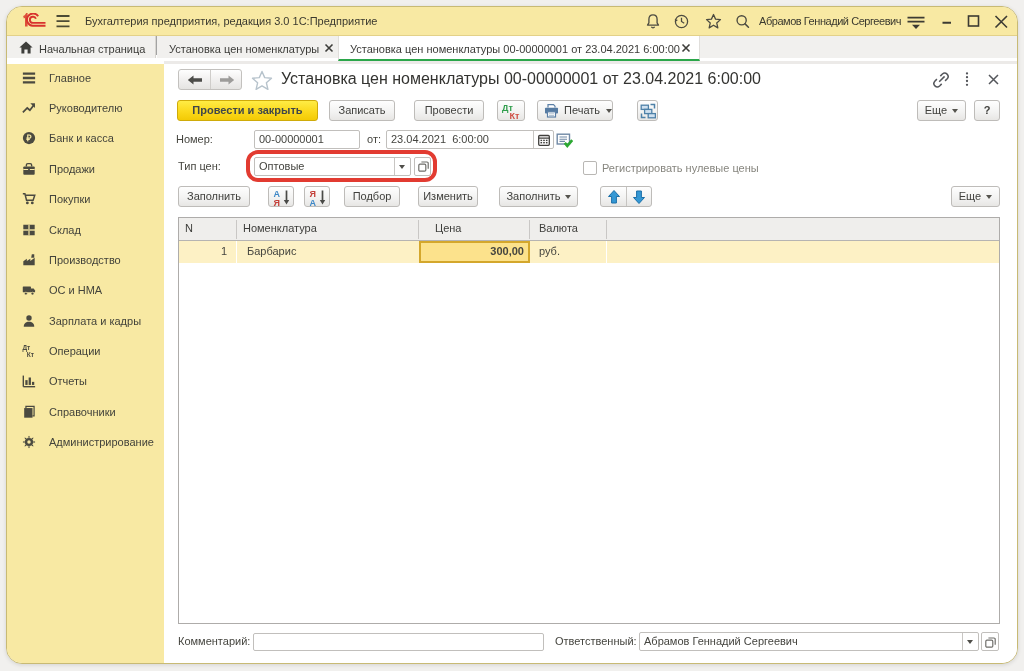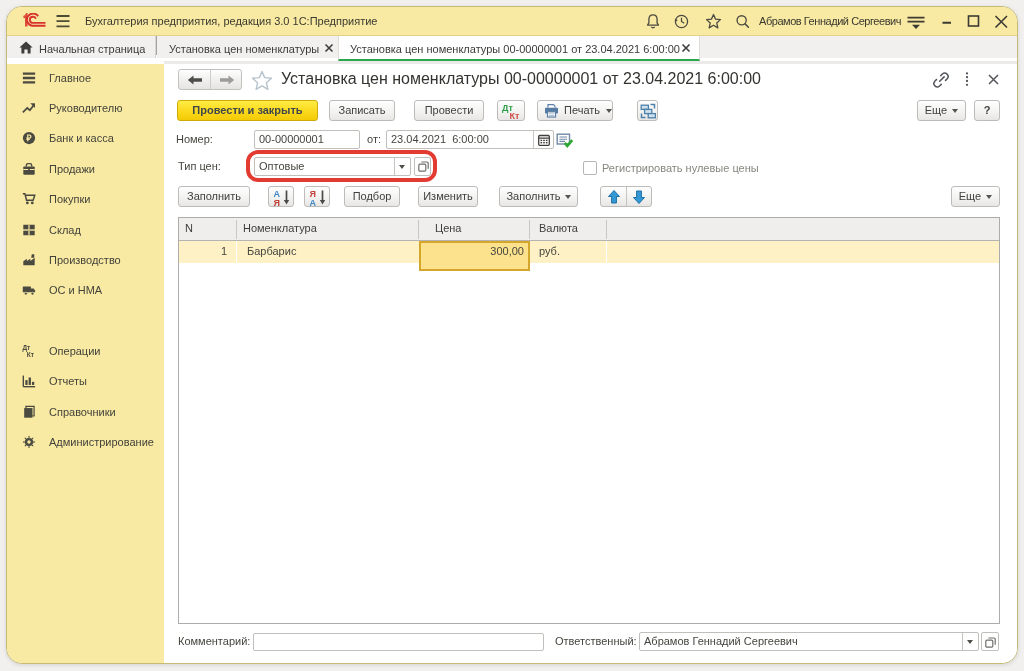--- a/index.html
+++ b/index.html
@@ -134,20 +134,27 @@
       </div>
     <div class="sitem" style="top:211.5px">
         <svg width="18" height="16" viewBox="0 0 18 16">
           <rect x="1" y="3.5" width="10.5" height="7.5" rx="0.8" fill="#4b4a40"></rect>
           <path d="M11.5,6 L15,6 L16.8,8.5 L16.8,11 L11.5,11 Z" fill="#4b4a40"></path>
           <circle cx="5" cy="12.6" r="1.8" fill="#4b4a40" stroke="#f8e9a3" stroke-width="0.8"></circle>
           <circle cx="13.5" cy="12.6" r="1.8" fill="#4b4a40" stroke="#f8e9a3" stroke-width="0.8"></circle>
         </svg>
         <span class="t">ОС и НМА</span>
       </div>
+    <div class="sitem" style="top:242.5px">
+        <svg width="16" height="16" viewBox="0 0 16 16">
+          <circle cx="8" cy="4.6" r="3.1" fill="#4b4a40"></circle>
+          <path d="M2,14.5 C2,10.8 4.5,8.8 8,8.8 C11.5,8.8 14,10.8 14,14.5 Z" fill="#4b4a40"></path>
+        </svg>
+        <span class="t">Зарплата и кадры</span>
+      </div>
     <div class="sitem" style="top:272.5px">
         <svg width="18" height="17" viewBox="0 0 16 15">
           <text x="0.5" y="6.5" font-size="7.5" font-weight="bold" fill="#4b4a40" font-family="Liberation Sans">Дт</text>
           <text x="5.5" y="14.5" font-size="7.5" font-weight="bold" fill="#4b4a40" font-family="Liberation Sans">Кт</text>
         </svg>
         <span class="t">Операции</span>
       </div>
     <div class="sitem" style="top:302.5px">
         <svg width="16" height="16" viewBox="0 0 16 16">
           <path d="M1.5,14.5 V1.8" stroke="#4b4a40" stroke-width="1.6"></path>
@@ -324,21 +331,21 @@
         <div class="lbl" style="left:6px;top:4px;color:#3e3e3b;">N</div>
         <div class="lbl" style="left:64px;top:4px;color:#3e3e3b;">Номенклатура</div>
         <div class="lbl" style="left:256px;top:4px;color:#3e3e3b;">Цена</div>
         <div class="lbl" style="left:360px;top:4px;color:#3e3e3b;">Валюта</div>
       </div>
       <div class="abs" style="left:0;top:23px;width:820px;height:22px;background:#fdf1c5;">
         <div class="abs" style="left:57px;top:0;width:1px;height:22px;background:#fff;"></div>
         <div class="abs" style="left:427px;top:0;width:1px;height:22px;background:#fff;"></div>
         <div class="lbl" style="left:0;top:4px;width:48px;text-align:right;">1</div>
         <div class="lbl" style="left:68px;top:4px;">Барбарис</div>
-        <div class="abs" style="left:240px;top:0;width:111px;height:30px;background:#fce28c;border:2px solid #d4a72c;">
+        <div class="abs" style="left:240px;top:0;width:111px;height:22px;background:#fce28c;border:2px solid #d4a72c;font-weight:bold;">
           <div class="lbl" style="right:4px;top:2px;">300,00</div>
         </div>
         <div class="lbl" style="left:360px;top:4px;">руб.</div>
       </div>
     </div>
     <div class="lbl" style="left:14px;top:574px;">Комментарий:</div>
     <div class="ipt" style="left:89px;top:572px;width:291px;height:18px;"></div>
     <div class="lbl" style="left:391px;top:574px;">Ответственный:</div>
     <div class="ipt" style="left:475px;top:571px;width:340px;height:19px;line-height:17px;padding-left:4px;">Абрамов Геннадий Сергеевич
       <div class="abs" style="right:0;top:0;width:16px;height:17px;border-left:1px solid #c8c6c3;">

